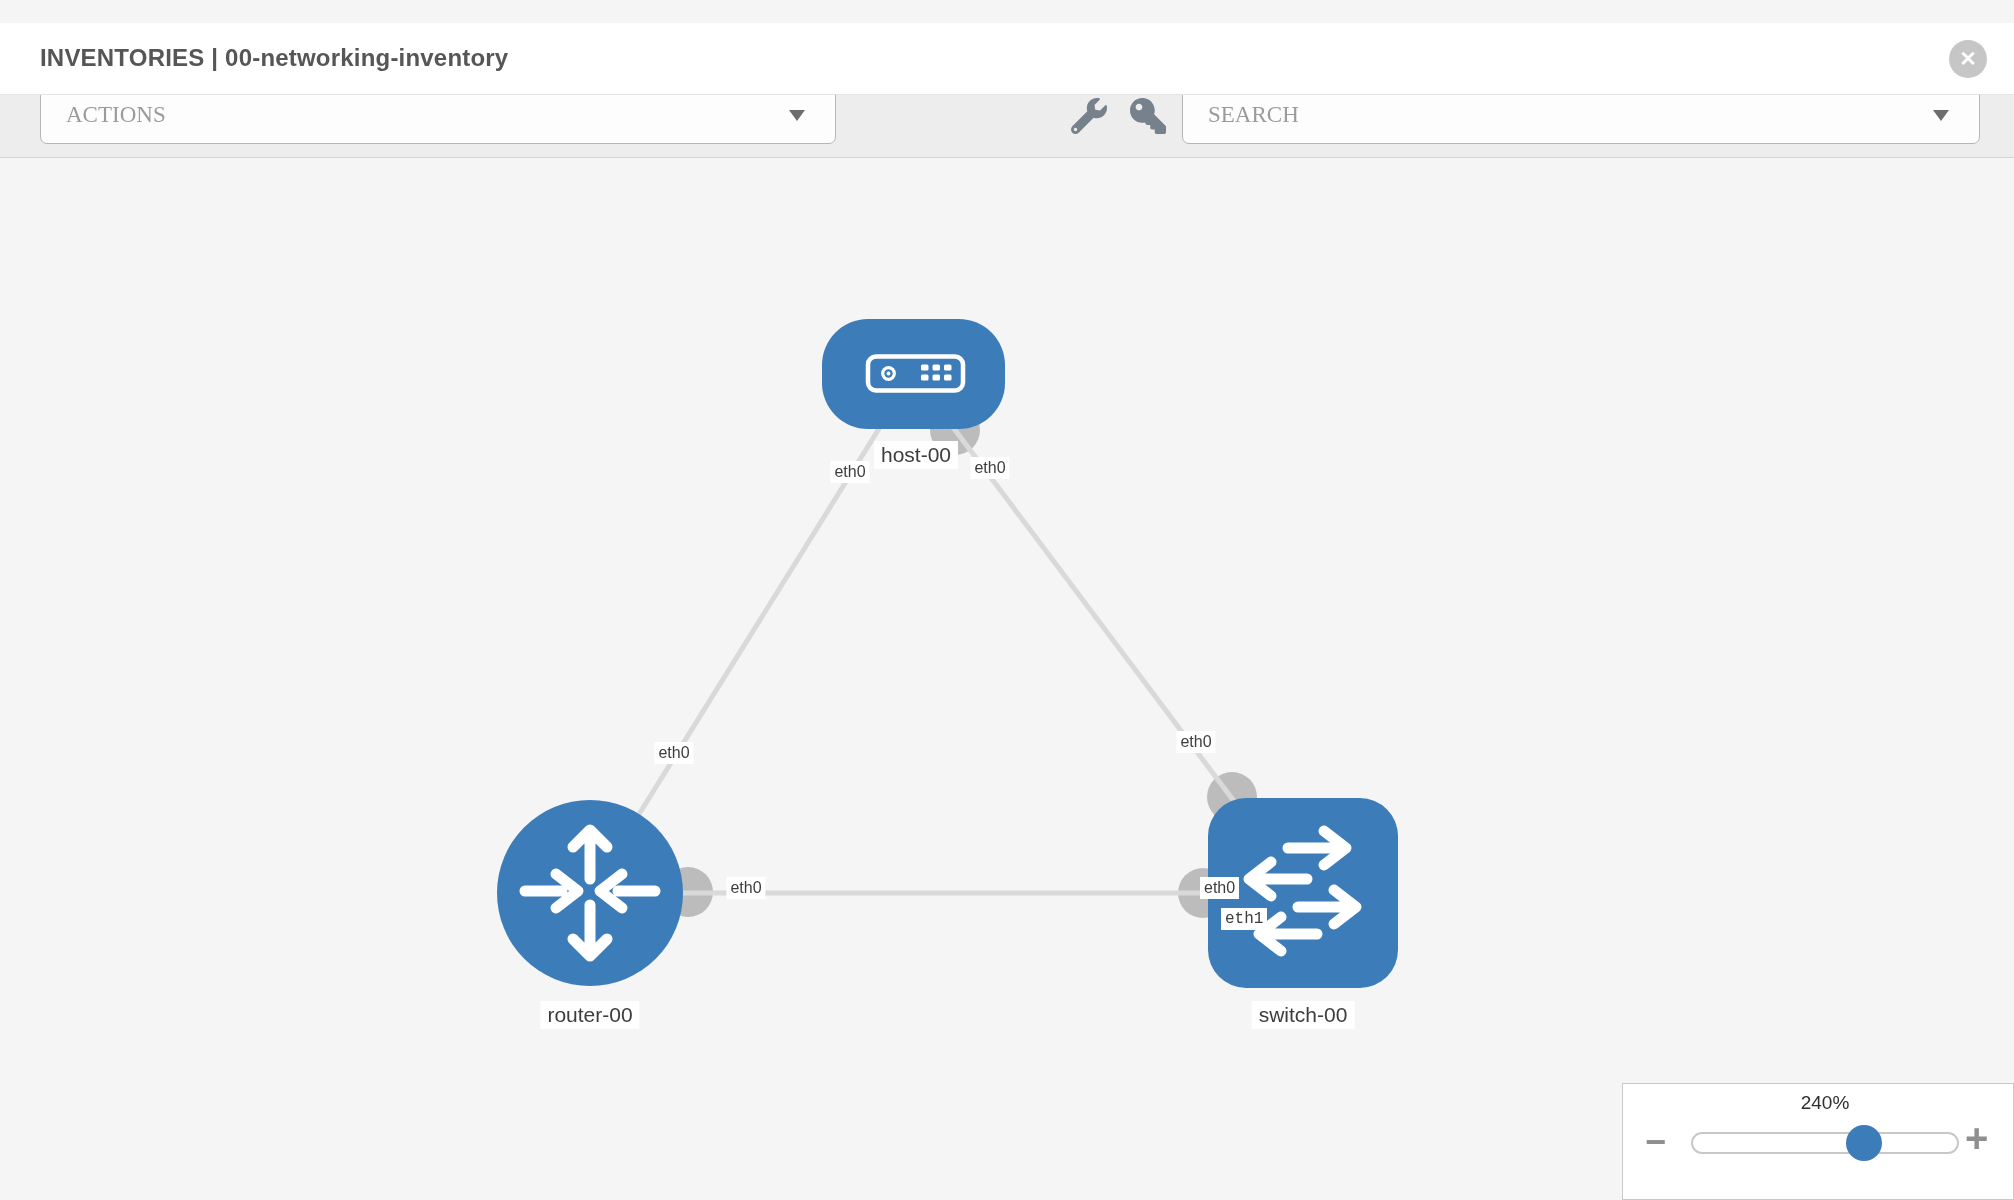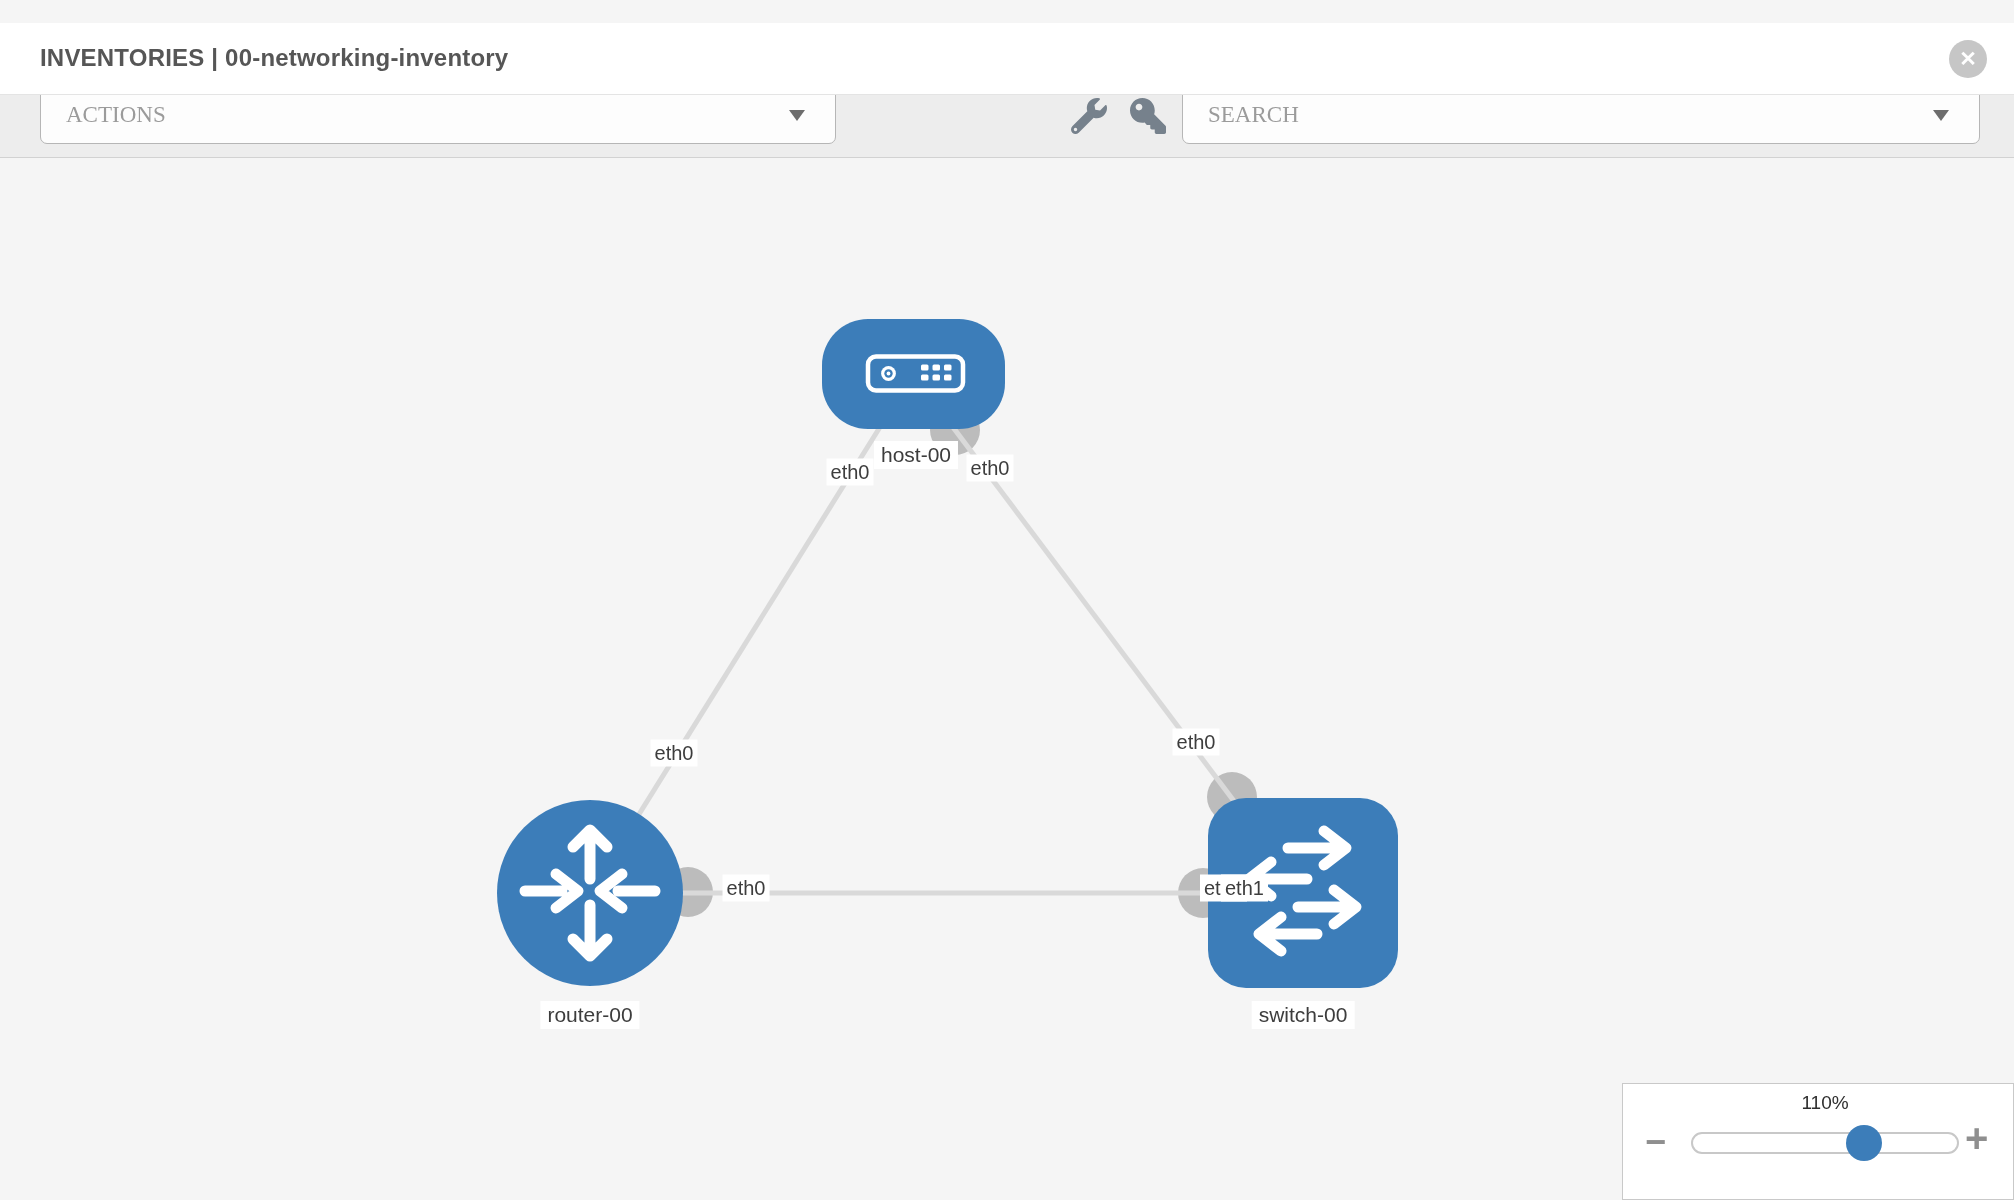--- a/index.html
+++ b/index.html
@@ -56,21 +56,21 @@
   .canvas svg.topology { position:absolute; left:0; top:0; }
 
   .label-chip {
     position:absolute; background:#ffffff; color:#3d3d3d;
     white-space:nowrap; z-index:10;
   }
   .node-label {
     font-size:21px; padding:2px 7px; transform:translate(-50%,-50%);
   }
   .if-label {
-    font-size:20px; padding:2px 4px; transform:translate(-50%,-50%);
+    font-size:16px; padding:2px 4px; transform:translate(-50%,-50%);
   }
   .if-label.anchor-left { transform:translateY(-50%); }
 
   
   .zoom-panel {
     position:absolute; left:1622px; top:1083px; width:392px; height:117px;
     background:#ffffff; border:1px solid #c9c9c9; z-index:20;
   }
   .zoom-value {
     position:absolute; left:68px; top:8px; width:268px; text-align:center;
@@ -184,29 +184,29 @@
       </g>
     </g>
   </svg>
 
   <div class="label-chip if-label" style="left:850px; top:313px;">eth0</div>
   <div class="label-chip if-label" style="left:674px; top:594px;">eth0</div>
   <div class="label-chip if-label" style="left:990px; top:309px;">eth0</div>
   <div class="label-chip if-label" style="left:1196px; top:583px;">eth0</div>
   <div class="label-chip if-label" style="left:746px; top:729px;">eth0</div>
   <div class="label-chip if-label anchor-left" style="left:1200px; top:729px; z-index:11;">eth0</div>
-  <div class="label-chip if-label anchor-left" style="left:1221px; top:729px; z-index:12;">eth1</div>
+  <div class="label-chip if-label anchor-left" style="left:1221px; top:760px; z-index:12;font-family:Liberation Mono, monospace;">eth1</div>
 
   <div class="label-chip node-label" style="left:916px; top:296px; z-index:13;">host-00</div>
   <div class="label-chip node-label" style="left:590px; top:856px;">router-00</div>
   <div class="label-chip node-label" style="left:1303px; top:856px;">switch-00</div>
 </div>
 
 <div class="zoom-panel">
-  <div class="zoom-value">110%</div>
+  <div class="zoom-value">240%</div>
   <div class="zoom-minus">
     <span>−</span>
   </div>
   <div class="zoom-track"></div>
   <div class="zoom-handle"></div>
   <div class="zoom-plus">
     <span>+</span>
   </div>
 </div>
 

